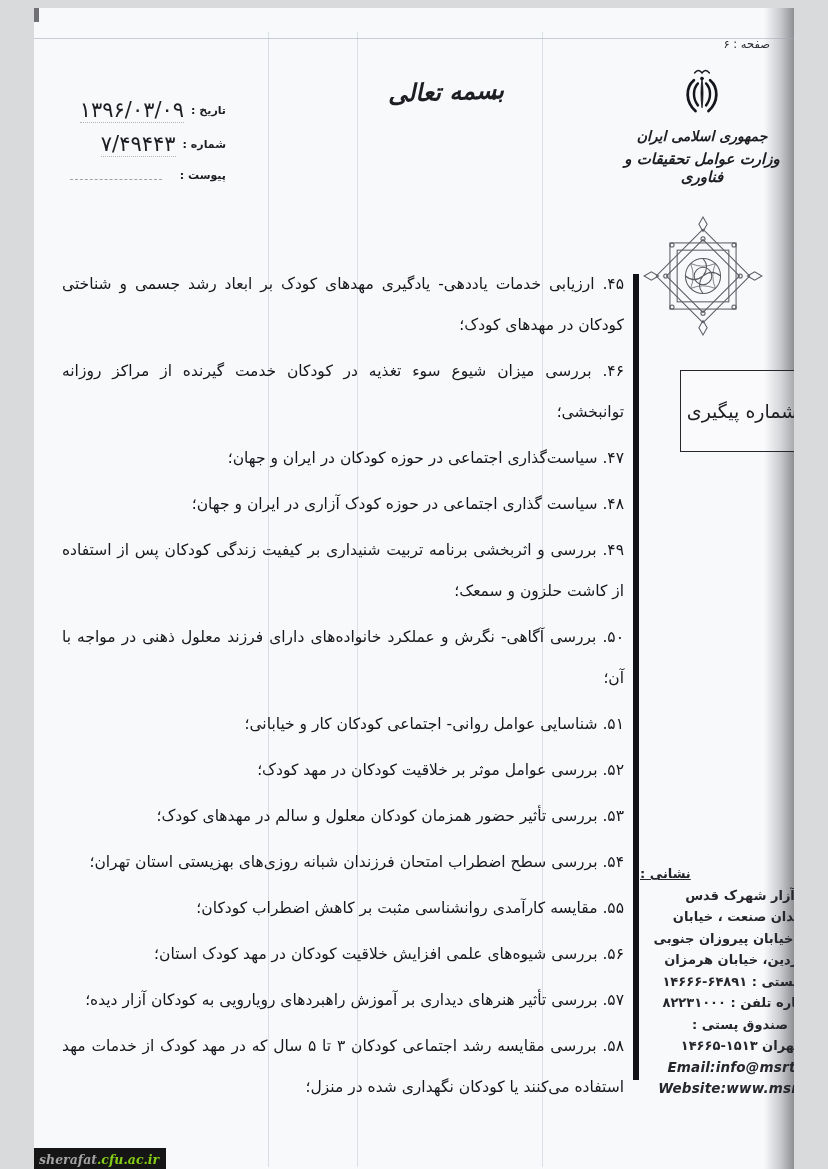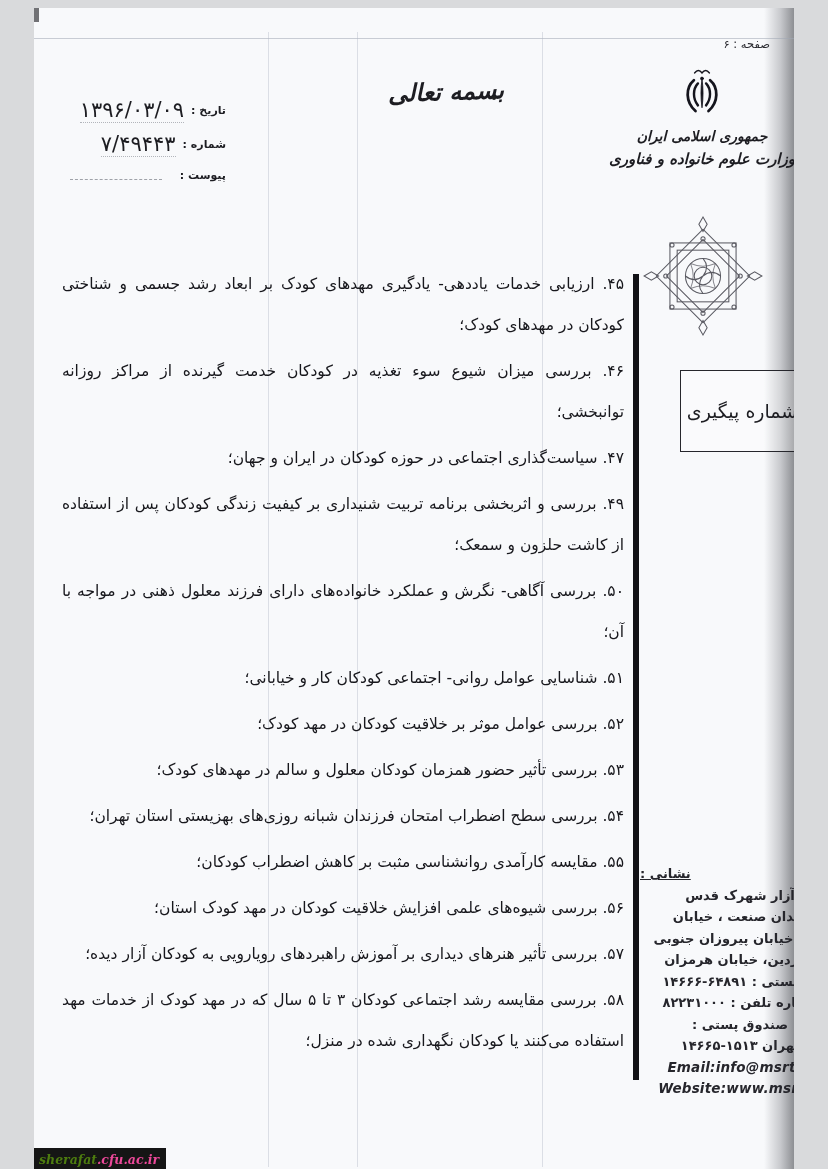--- a/index.html
+++ b/index.html
@@ -51,22 +51,22 @@
   
   .topics{position:absolute;left:28px;top:256px;width:562px;direction:rtl;text-align:justify;
     font-size:15.5px;line-height:41px;color:#17171c;}
   .topics .item{margin-bottom:5px;}
   .topics .num{white-space:nowrap;}
 
   
   .watermark{position:absolute;left:0;top:1140px;height:23px;background:#151515;
     display:flex;align-items:center;padding:0 7px 0 5px;
     font-family:"DejaVu Serif",serif;font-style:italic;font-weight:bold;font-size:12.5px;}
-  .wm-name{color:#4d7c0f;text-align:right;}
-  .wm-suffix{color:#ec4899;}
+  .wm-name{color:#a3a3a3;text-align:right;}
+  .wm-suffix{color:#84cc16;}
 </style>
 </head>
 <body>
 
 <div class="page">
 
   <div class="edge-right"></div>
   <div class="edge-bottom"></div>
   <div class="topline"></div>
   <div class="fold" style="left:234px"></div>
@@ -103,21 +103,21 @@
           <path d="M30 14 C28.3 24 28.3 37 30 49 C31.7 37 31.7 24 30 14 Z" fill="#15151d" stroke-width="1"></path>
           <circle cx="30" cy="13" r="1.8" fill="#15151d"></circle>
           <path d="M25 19 C18.5 26 18.5 38 25 46" stroke-width="3"></path>
           <path d="M35 19 C41.5 26 41.5 38 35 46" stroke-width="3"></path>
           <path d="M20 15 C9.5 24 9.5 42 22 53" stroke-width="3.4"></path>
           <path d="M40 15 C50.5 24 50.5 42 38 53" stroke-width="3.4"></path>
         </g>
       </svg>
     </div>
     <div class="gov-line1">جمهوری اسلامی ایران</div>
-    <div class="gov-line2">وزارت علوم خانواده و فناوری</div>
+    <div class="gov-line2">وزارت عوامل تحقیقات و فناوری</div>
   </div>
 
   <div class="ornament">
     <svg width="126" height="124" viewBox="0 0 120 120">
       <g stroke="#3f3f48" fill="none" stroke-width="1" opacity="0.85">
         <rect x="28" y="28" width="64" height="64"></rect>
         <rect x="28" y="28" width="64" height="64" transform="rotate(45 60 60)"></rect>
         <rect x="35" y="35" width="50" height="50"></rect>
         <rect x="35" y="35" width="50" height="50" transform="rotate(45 60 60)"></rect>
         <circle cx="60" cy="60" r="17"></circle>
@@ -154,20 +154,21 @@
       <div class="addr-line fa">صندوق پستی :</div>
       <div class="addr-line fa">تهران ۱۵۱۳-۱۴۶۶۵</div>
       <div class="addr-line en">Email:info@msrt.ir</div>
       <div class="addr-line en">Website:www.msrt.ir</div>
     </div>
 
   <div class="topics">
       <div class="item"><span class="num">۴۵.</span><span> ارزیابی خدمات یاددهی- یادگیری مهدهای کودک بر ابعاد رشد جسمی و شناختی کودکان در مهدهای کودک؛</span></div>
       <div class="item"><span class="num">۴۶.</span><span> بررسی میزان شیوع سوء تغذیه در کودکان خدمت گیرنده از مراکز روزانه توانبخشی؛</span></div>
       <div class="item"><span class="num">۴۷.</span><span> سیاست‌گذاری اجتماعی در حوزه کودکان در ایران و جهان؛</span></div>
+      <div class="item"><span class="num">۴۸.</span><span> سیاست گذاری اجتماعی در حوزه کودک آزاری در ایران و جهان؛</span></div>
       <div class="item"><span class="num">۴۹.</span><span> بررسی و اثربخشی برنامه تربیت شنیداری بر کیفیت زندگی کودکان پس از استفاده از کاشت حلزون و سمعک؛</span></div>
       <div class="item"><span class="num">۵۰.</span><span> بررسی آگاهی- نگرش و عملکرد خانواده‌های دارای فرزند معلول ذهنی در مواجه با آن؛</span></div>
       <div class="item"><span class="num">۵۱.</span><span> شناسایی عوامل روانی- اجتماعی کودکان کار و خیابانی؛</span></div>
       <div class="item"><span class="num">۵۲.</span><span> بررسی عوامل موثر بر خلاقیت کودکان در مهد کودک؛</span></div>
       <div class="item"><span class="num">۵۳.</span><span> بررسی تأثیر حضور همزمان کودکان معلول و سالم در مهدهای کودک؛</span></div>
       <div class="item"><span class="num">۵۴.</span><span> بررسی سطح اضطراب امتحان فرزندان شبانه روزی‌های بهزیستی استان تهران؛</span></div>
       <div class="item"><span class="num">۵۵.</span><span> مقایسه کارآمدی روانشناسی مثبت بر کاهش اضطراب کودکان؛</span></div>
       <div class="item"><span class="num">۵۶.</span><span> بررسی شیوه‌های علمی افزایش خلاقیت کودکان در مهد کودک استان؛</span></div>
       <div class="item"><span class="num">۵۷.</span><span> بررسی تأثیر هنرهای دیداری بر آموزش راهبردهای رویارویی به کودکان آزار دیده؛</span></div>
       <div class="item"><span class="num">۵۸.</span><span> بررسی مقایسه رشد اجتماعی کودکان ۳ تا ۵ سال که در مهد کودک از خدمات مهد استفاده می‌کنند یا کودکان نگهداری شده در منزل؛</span></div>

